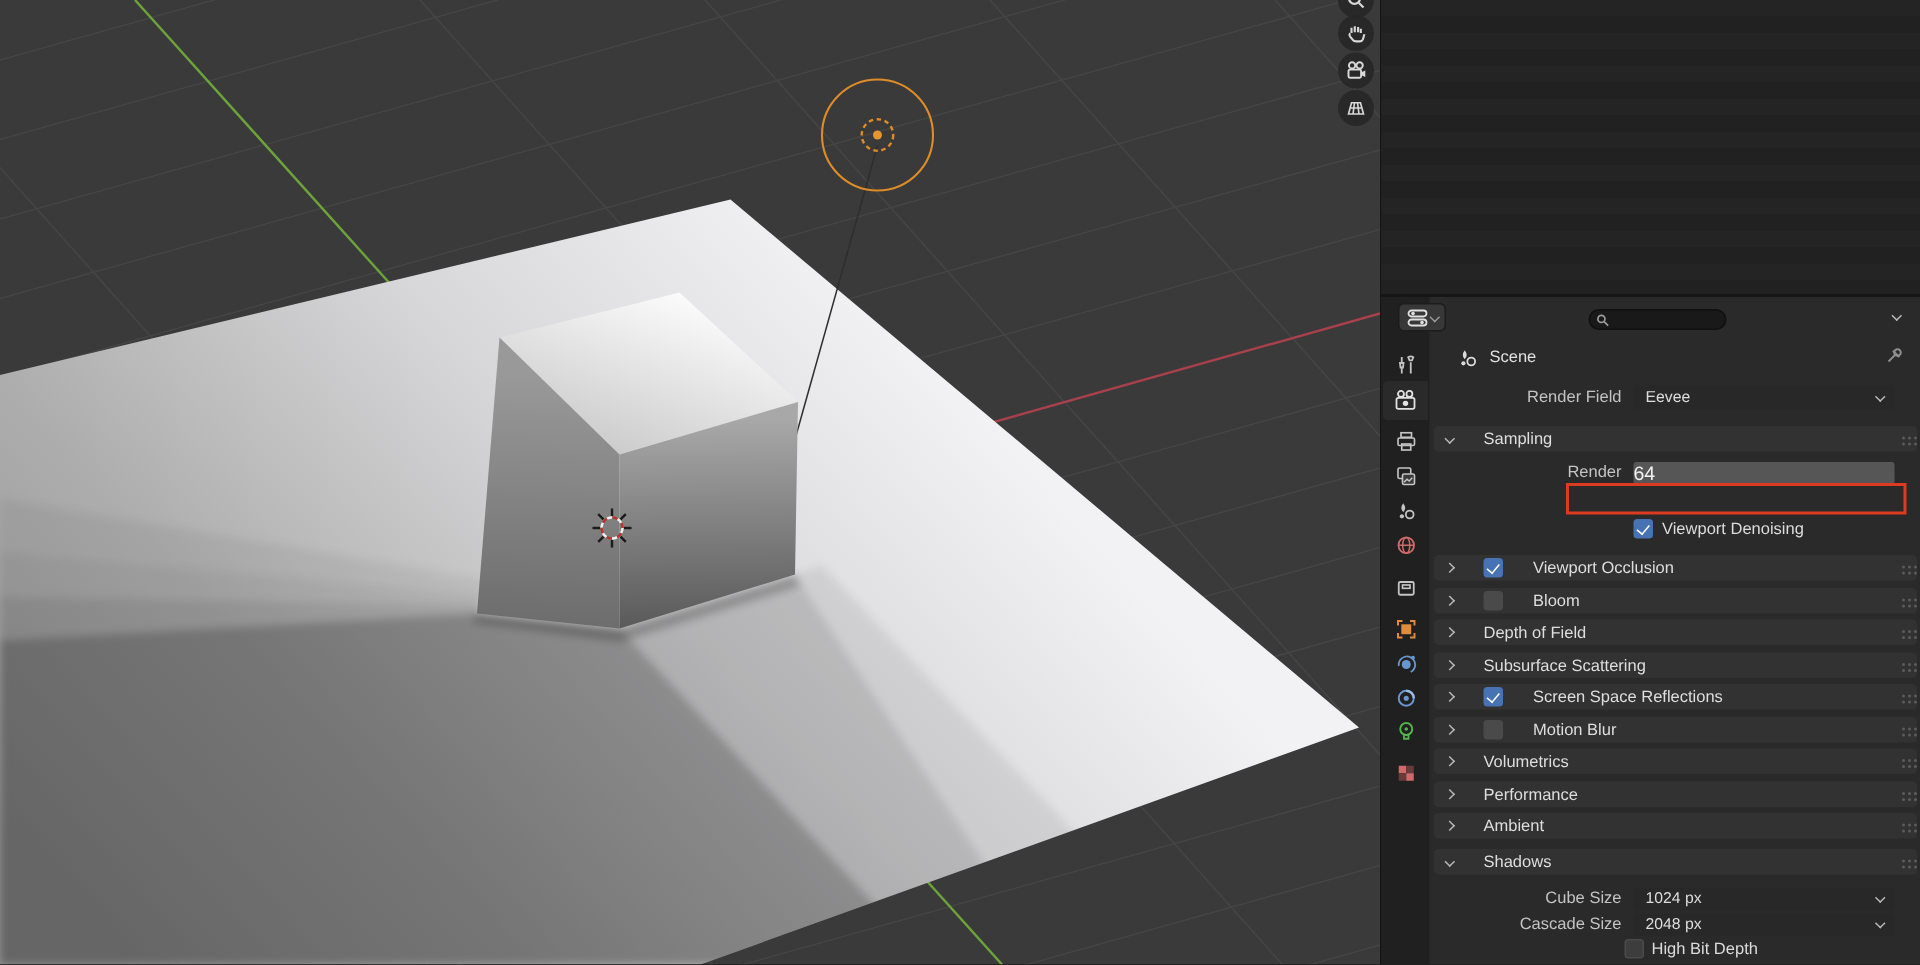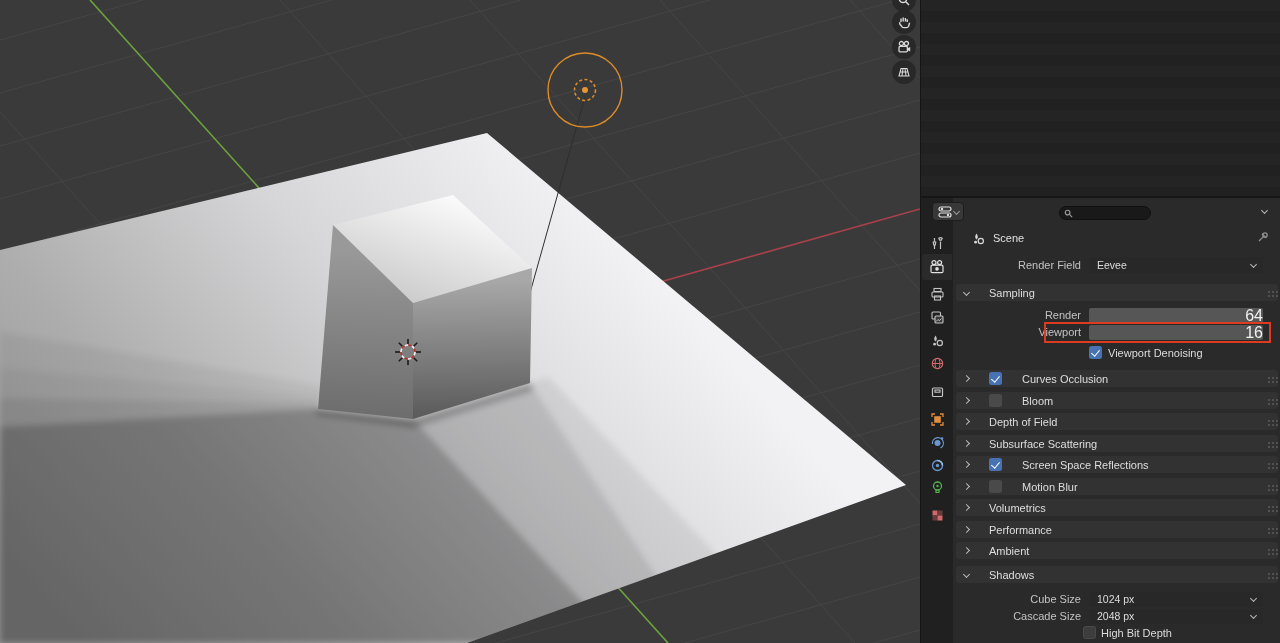--- a/index.html
+++ b/index.html
@@ -23,21 +23,21 @@
   .editorbtn{position:absolute;left:11px;top:4px;width:32px;height:19px;background:#383838;
     border:1px solid #1c1c1c;border-radius:4px;display:flex;align-items:center;justify-content:center;gap:2px;}
   .search{position:absolute;left:106px;top:8px;width:92px;height:14px;background:#191919;
     border:1px solid #101010;border-radius:7px;color:#cfcfcf;font-size:10px;display:flex;align-items:center;padding-left:4px;gap:3px;}
   .search input{background:transparent;border:none;outline:none;color:#cfcfcf;width:70px;font-size:10px;padding:0;}
   .chev{width:5px;height:5px;border-right:1.4px solid #b9b9b9;border-bottom:1.4px solid #b9b9b9;display:inline-block;}
   .chev.down{transform:rotate(45deg);}
   .chev.right{transform:rotate(-45deg);}
   .rlabel{position:absolute;right:200px;text-align:right;color:#c3c3c3;white-space:nowrap;}
   .numfield{position:absolute;left:136px;width:174px;height:15px;background:#565656;border-radius:2px;
-    color:#f1f1f1;text-align:right;line-height:15px;font-size:16px;}
+    color:#f1f1f1;text-align:left;line-height:15px;font-size:13px;}
   .drop{position:absolute;left:136px;width:174px;height:16px;background:#282828;border-radius:3px;
     color:#dddddd;font-size:10.5px;line-height:16px;padding-left:8px;}
   .drop .chev{position:absolute;right:7px;top:5px;}
   .sechdr{position:absolute;left:3px;width:322px;height:17px;background:#323232;border-radius:3px;
     display:flex;align-items:center;gap:20px;padding-left:8px;color:#dedede;}
   .dots{position:absolute;right:8px;top:7px;width:2px;height:2px;border-radius:50%;background:#5c5c5c;
     box-shadow:4px 0 0 #5c5c5c,8px 0 0 #5c5c5c,12px 0 0 #5c5c5c,0 4px 0 #5c5c5c,4px 4px 0 #5c5c5c,8px 4px 0 #5c5c5c,12px 4px 0 #5c5c5c;}
   .cb{position:absolute;width:13px;height:13px;border-radius:2.5px;background:#4a4a4a;}
   .cb.dim{background:#3d3d3d;border:1px solid #4a4a4a;}
   .cb.on{background:#4772b3;}
@@ -320,35 +320,31 @@
 
       <div class="sechdr" style="top:86px">
         <span class="chev down"></span>
         <span>Sampling</span>
         <span class="dots"></span>
       </div>
       <div class="row" style="top:110px;height:15px">
         <span class="rlabel" style="top:1px">Render</span>
         <div class="numfield">64</div>
       </div>
-      <div class="row" style="top:126px;height:16px">
-        <span class="rlabel" style="top:2px">Viewport</span>
-        <div class="numfield" style="top:1px">16</div>
-      </div>
       <div class="row" style="top:148px;height:14px">
         <span class="cb on" style="left:136px;top:0"></span>
         <span class="cblabel" style="left:155px;top:1px">Viewport Denoising</span>
       </div>
 
       <div class="annot"></div>
 
       <div class="sechdr" style="top:172px">
         <span class="chev right"></span>
         <span class="cb on inline"></span>
-        <span>Curves Occlusion</span>
+        <span>Viewport Occlusion</span>
         <span class="dots"></span>
       </div>
       <div class="sechdr" style="top:194px">
         <span class="chev right"></span>
         <span class="cb inline"></span>
         <span>Bloom</span>
         <span class="dots"></span>
       </div>
       <div class="sechdr" style="top:215px">
         <span class="chev right"></span>

